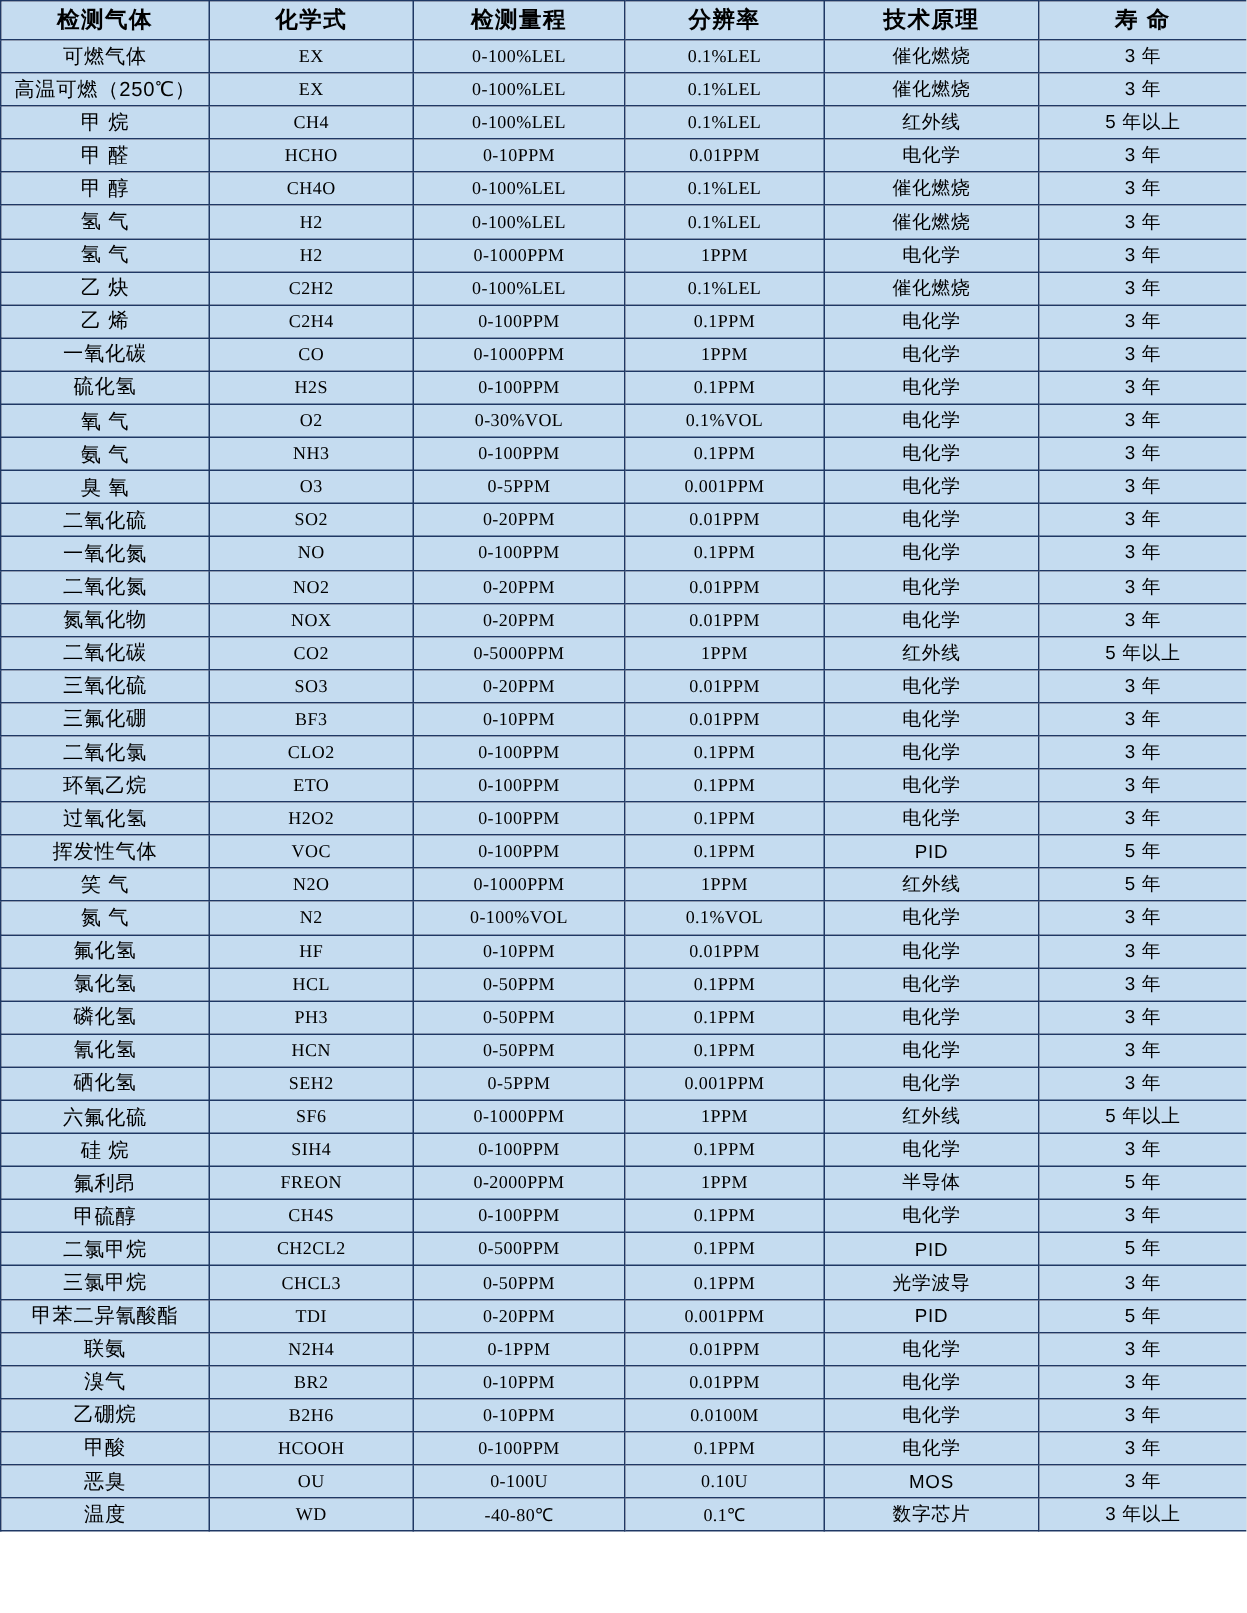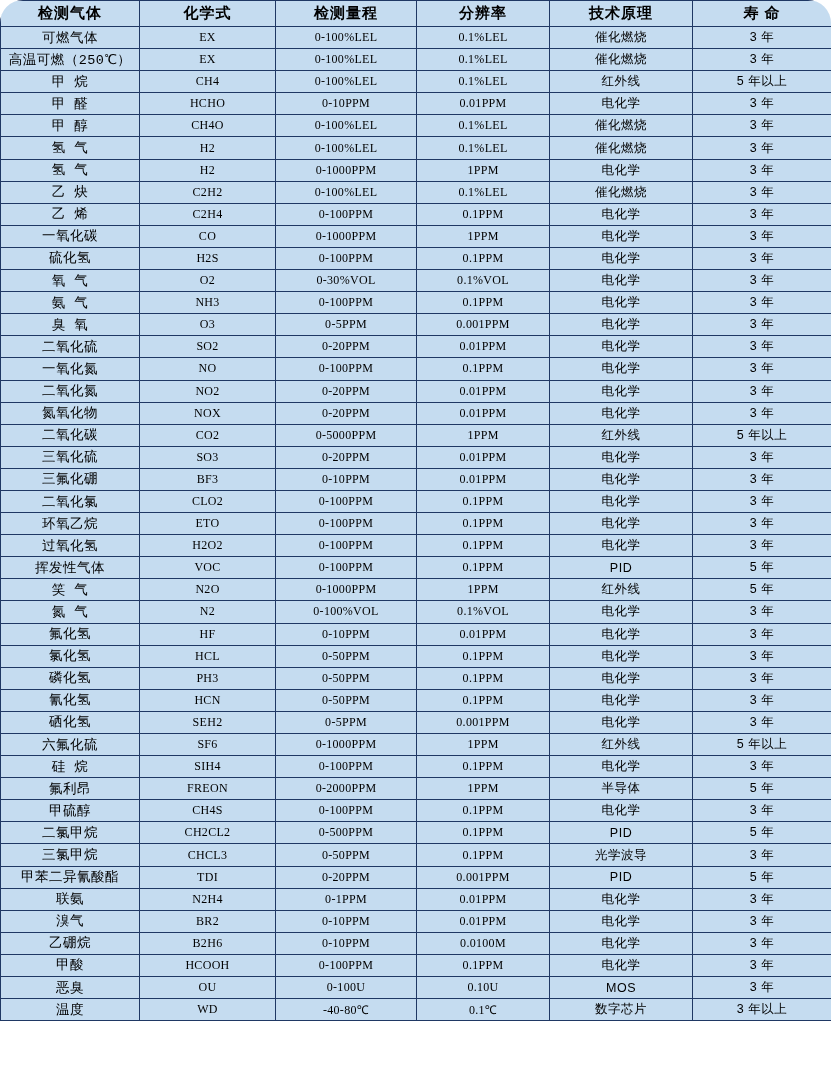--- a/index.html
+++ b/index.html
@@ -9,21 +9,20 @@
   }
   body {
     font-family: "Liberation Sans", sans-serif;
   }
   .sheet {
     width: 831px;
     height: 1075px;
     box-sizing: border-box;
     background: #ffffff;
     overflow: hidden;
-    border-radius: 23px;
   }
   table.gas-table {
     border-collapse: collapse;
     width: 831px;
     table-layout: fixed;
   }
   table.gas-table col.c0 { width: 139px; }
   table.gas-table col.c1 { width: 136px; }
   table.gas-table col.c2 { width: 141px; }
   table.gas-table col.c3 { width: 133px; }
@@ -50,21 +49,21 @@
   }
   table.gas-table tbody td {
     height: 21.1px;
     font-size: 12.5px;
     font-weight: normal;
   }
   
   table.gas-table tbody td.name {
     font-size: 13.5px;
     letter-spacing: 0.5px;
-    font-family: Liberation Mono, monospace;
+    font-family: Liberation Sans, sans-serif;
   }
   
   table.gas-table tbody td.mono {
     font-size: 12px;
     font-family: "Liberation Serif", serif;
     letter-spacing: 0.3px;
   }
   table.gas-table tbody td.tech,
   table.gas-table tbody td.life {
     font-size: 12.5px;

